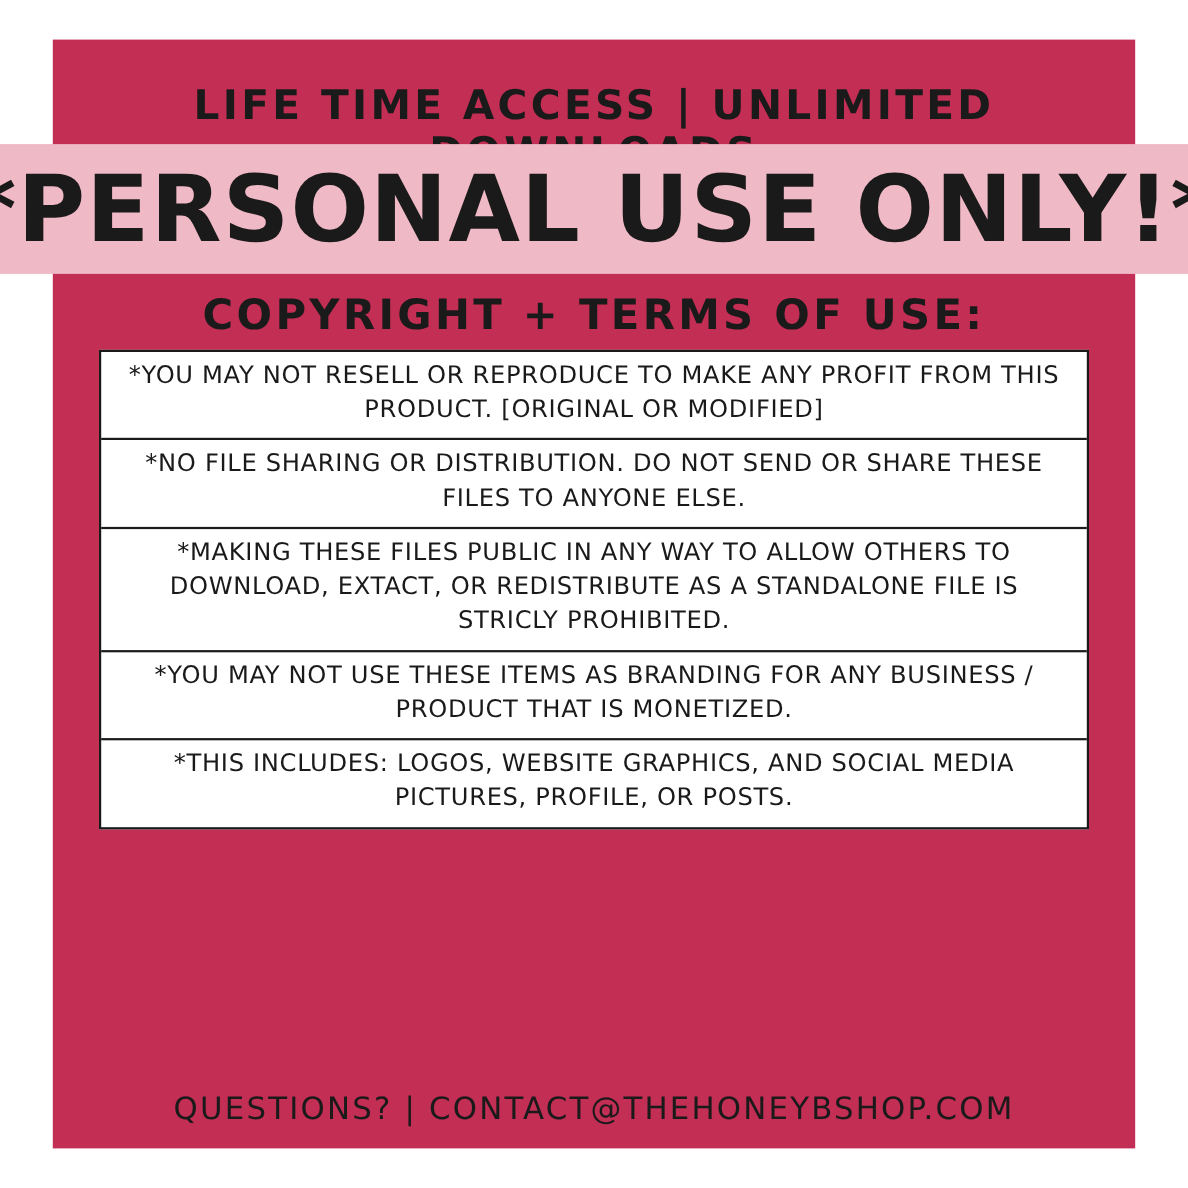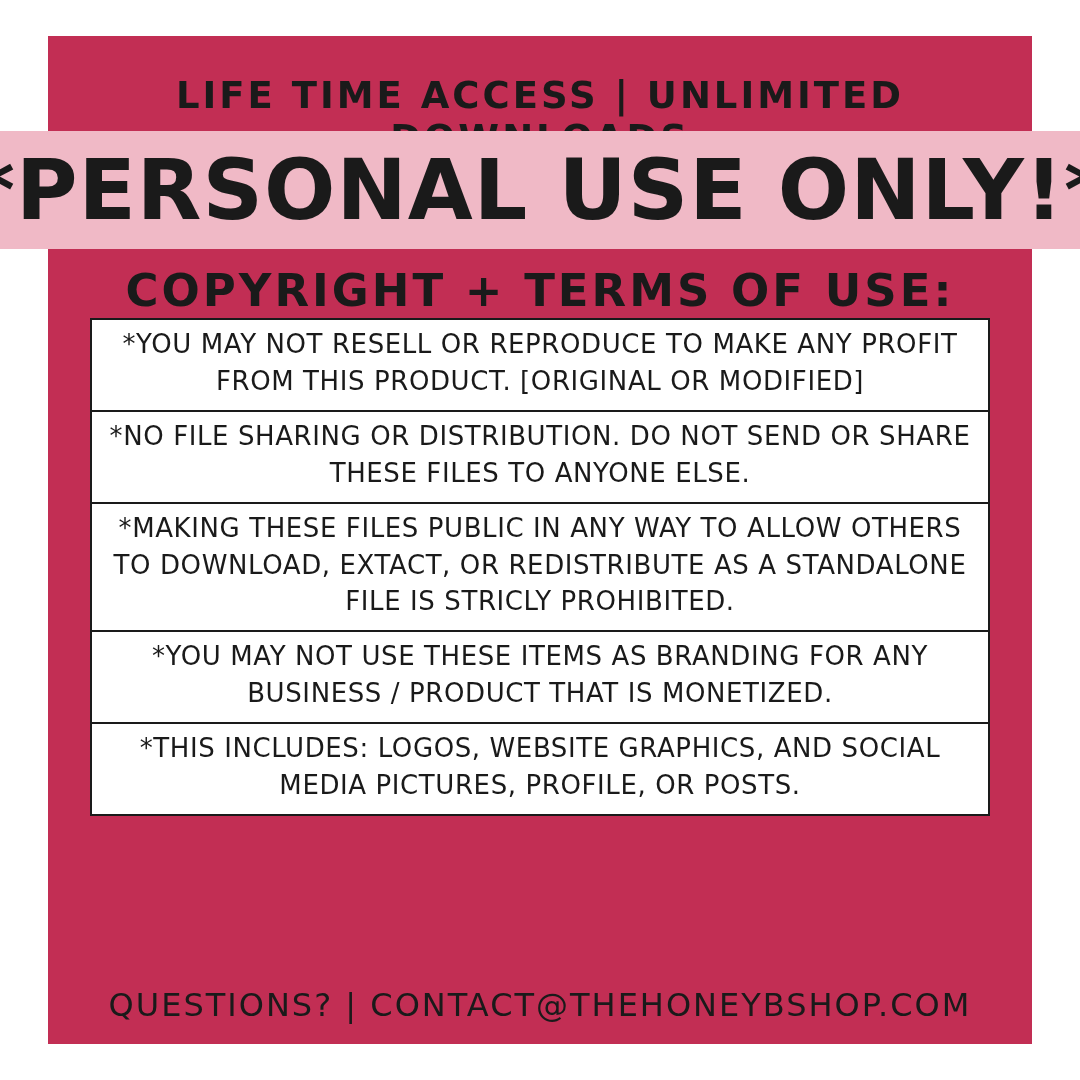--- a/index.html
+++ b/index.html
@@ -54,57 +54,57 @@
     font-family: "DejaVu Sans", sans-serif;
     white-space: nowrap;
   }
   .subheader {
     position: absolute;
     top: 228px;
     left: 0;
     width: 100%;
     text-align: center;
     color: #1a1a1a;
-    font-size: 45px;
+    font-size: 38px;
     font-weight: 700;
     letter-spacing: 3px;
     font-family: "DejaVu Sans", sans-serif;
   }
   .terms-box {
     position: absolute;
     left: 42px;
     top: 282px;
     width: 900px;
     background: #ffffff;
     border: 2px solid #1a1a1a;
     box-sizing: border-box;
   }
   .term-row {
     border-bottom: 2px solid #1a1a1a;
     padding: 6px 14px 10px 14px;
     text-align: center;
     color: #1a1a1a;
-    font-size: 26px;
+    font-size: 22px;
     line-height: 1.42;
     letter-spacing: 0.6px;
     font-weight: 400;
     font-family: "DejaVu Sans", sans-serif;
     box-sizing: border-box;
   }
   .term-row:last-child {
     border-bottom: none;
   }
   .footer {
     position: absolute;
     bottom: 20px;
     left: 0;
     width: 100%;
     text-align: center;
     color: #1a1a1a;
-    font-size: 32px;
+    font-size: 28px;
     letter-spacing: 2px;
     font-family: "DejaVu Sans", sans-serif;
   }
 </style>
 </head>
 <body>
 
 <div class="poster">
 
   <div class="header-line">LIFE TIME ACCESS | UNLIMITED DOWNLOADS</div>

